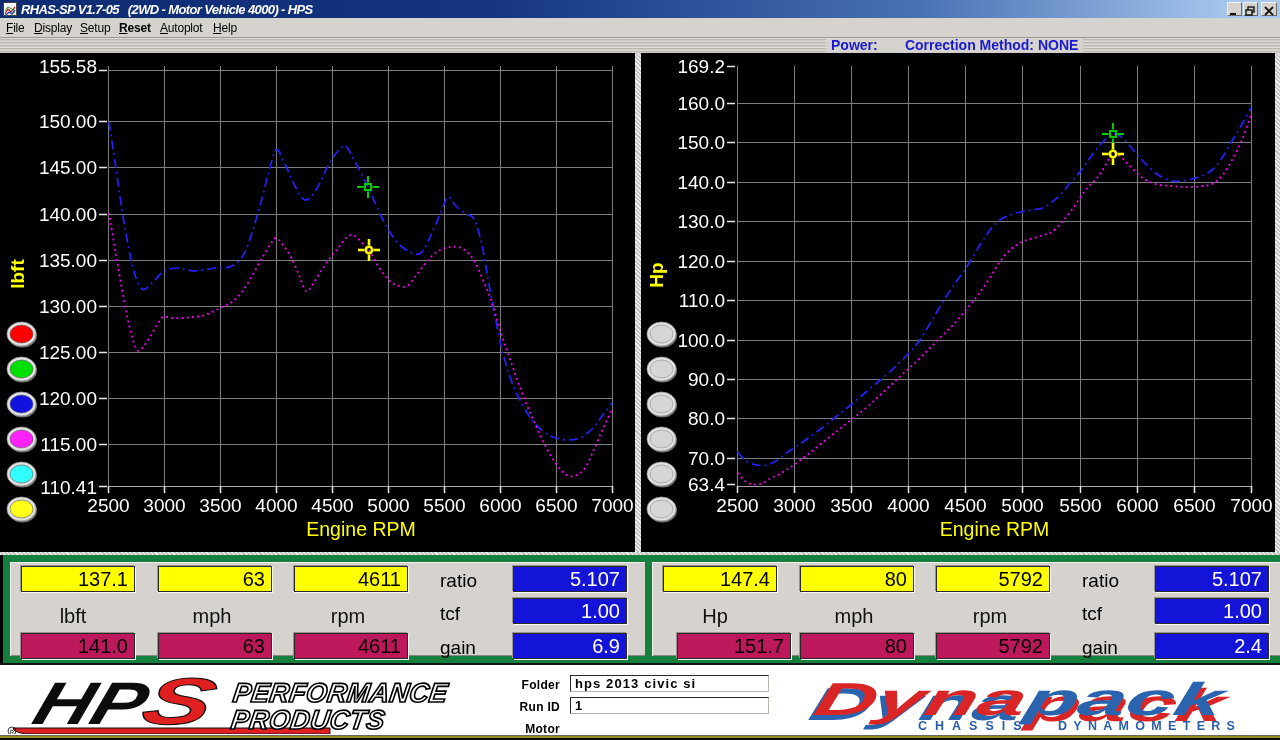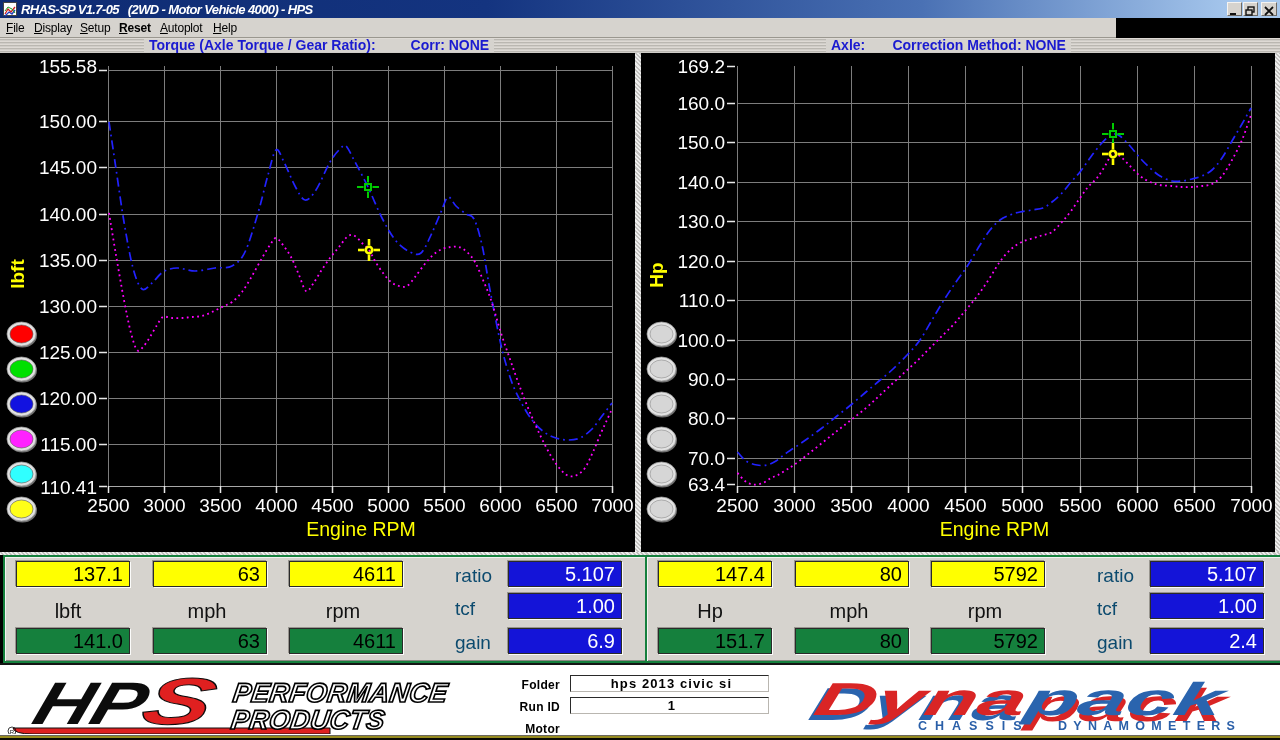--- a/index.html
+++ b/index.html
@@ -2,43 +2,43 @@
 <html><head><meta charset="utf-8"><title>RHAS-SP</title>
 <style>
 * { margin:0; padding:0; box-sizing:border-box; }
 html,body { width:1280px; height:740px; overflow:hidden; }
 body { position:relative; background:#000; font-family:"Liberation Sans",sans-serif; }
 .abs { position:absolute; }
 #titlebar { left:0; top:0; width:1280px; height:18px; background:linear-gradient(90deg,#0e2b72 0%,#143480 38%,#4a71b4 72%,#a8c9ee 97%); }
 #ticon { left:3px; top:2px; width:14px; height:14px; background:#fff; border:1px solid #444; }
 #ttext { left:21px; top:2px; color:#fff; font-size:13px; font-weight:bold; letter-spacing:-0.62px; white-space:pre;font-style:italic; }
 .wbtn { top:2px; width:15px; height:14px; background:#d6d3ce; border:1px solid; border-color:#f4f3f1 #6e6b66 #6e6b66 #f4f3f1; }
-#menubar { left:0; top:18px; width:1116px; height:20px; background:#d6d3ce; border-bottom:1px solid #9a978f;padding-left:16px; }
+#menubar { left:0; top:18px; width:1280px; height:20px; background:#d6d3ce; border-bottom:1px solid #9a978f;padding-left:16px; }
 .mi { position:absolute; top:3px; font-size:12px; color:#000; letter-spacing:-0.2px; }
 #hstrip { left:0; top:38px; width:1280px; height:15px; background:repeating-linear-gradient(180deg,#dedad5 0 1px,#bab7b1 1px 2px,#d0cdc8 2px 3px); }
 .htxt { position:absolute; top:1px; height:13px; background:#d6d3ce; color:#1a1ad0; font-size:14px; font-weight:bold; line-height:13px; white-space:pre; padding:0 5px; }
 #charts { position:absolute; left:0; top:53px; }
 .ax { font:19px "Liberation Sans",sans-serif; fill:#fff; }
 .yl { font:bold 19px "Liberation Sans",sans-serif; fill:#ffff00; }
 .yl2 { font:19.5px "Liberation Sans",sans-serif; fill:#ffff00; }
 #sep-mid { left:635px; top:53px; width:6px; height:499px; }
 #sep-right { left:1275px; top:53px; width:5px; height:499px; }
 #sep-bot { left:0; top:552px; width:1280px; height:3px; }
 .serr { background:repeating-linear-gradient(45deg,#ededec 0 1.5px,#c2c1bf 1.5px 3px); }
-.dpanel { top:555px; width:740px; height:108px; background:#d6d3ce; border:2px solid #15803d; box-shadow:inset 1px 1px 0 #f4f3f1, inset -1px -1px 0 #8a8781; }
+.dpanel { top:555px; width:740px; height:108px; background:#d6d3ce; border:7px solid #15803d; box-shadow:inset 1px 1px 0 #f4f3f1, inset -1px -1px 0 #8a8781; }
 .vbox { position:absolute; height:26px; width:114px; font-size:20px; line-height:25px; text-align:right; padding-right:6px; border:1px solid #2a2a2a; box-shadow:-1px -1px 0 #98958f, 1px 1px 0 #fbfbfa; }
 .ybx { background:#ffff00; top:4px; }
-.gbx { background:#15803d; top:71px; }
+.gbx { background:#be185d; top:71px; }
 .bbx { position:absolute; height:26px; width:114px; background:#1414d8; color:#fff; font-size:20px; line-height:25px; text-align:right; padding-right:6px; border:1px solid #2a2a2a; box-shadow:-1px -1px 0 #98958f, 1px 1px 0 #fbfbfa; }
 .rlab { position:absolute; width:120px; text-align:center; top:43px; font-size:20px; color:#111; }
-.blab { position:absolute; left:430px; width:60px; font-size:19px; color:#0c4a6e;margin-left:20px; }
+.blab { position:absolute; left:430px; width:60px; font-size:19px; color:#000000; }
 #wband { left:0; top:663px; width:1280px; height:72px; background:#fff; border-top:2px solid #151515; }
 #botstrip { left:0; top:735px; width:1280px; height:5px; background:linear-gradient(180deg,#6a675f 0 1px,#978c20 1px 3px,#0a0a04 3px 5px); }
 .flab { position:absolute; left:495px; width:65px; text-align:right; font-size:12px; font-weight:bold; color:#000; letter-spacing:0.3px; }
-.fbox { position:absolute; left:570px; width:199px; height:17px; background:#fff; border:1px solid; border-color:#2a2a2a #b9b6b0 #b9b6b0 #2a2a2a; font-size:13px; font-weight:bold; line-height:15px; padding-left:4px; letter-spacing:0.3px; white-space:pre;text-align:center; }
+.fbox { position:absolute; left:570px; width:199px; height:17px; background:#fff; border:1px solid; border-color:#2a2a2a #b9b6b0 #b9b6b0 #2a2a2a; font-size:13px; font-weight:bold; line-height:15px; padding-left:4px; letter-spacing:0.3px; white-space:pre; }
 </style></head>
 <body>
 <div class="abs" id="titlebar"></div>
 <div class="abs" id="ticon"><svg width="12" height="12">
       <polyline points="1,9 4,4 7,7 11,2" fill="none" stroke="#d02020" stroke-width="1.3"></polyline>
       <polyline points="1,11 5,7 8,9 11,5" fill="none" stroke="#2040c0" stroke-width="1.3"></polyline>
       <polyline points="1,6 4,2 8,4 11,8" fill="none" stroke="#20a020" stroke-width="1"></polyline>
     </svg></div>
 <div class="abs" id="ttext">RHAS-SP V1.7-05   (2WD - Motor Vehicle 4000) - HPS</div>
 <div class="abs wbtn" style="left:1227px;"><svg width="13" height="12">
@@ -53,22 +53,21 @@
     </svg></div>
 <div class="abs" id="menubar">
 <span class="mi" style="left:6px;"><u>F</u>ile</span>
 <span class="mi" style="left:34px;"><u>D</u>isplay</span>
 <span class="mi" style="left:80px;"><u>S</u>etup</span>
 <span class="mi" style="left:119px;font-weight:bold;"><u>R</u>eset</span>
 <span class="mi" style="left:160px;"><u>A</u>utoplot</span>
 <span class="mi" style="left:213px;"><u>H</u>elp</span>
 </div>
 <div class="abs" id="hstrip">
-<span class="htxt" style="left:144px;">Torque (Axle Torque / Gear Ratio):         Corr: NONE</span>
-<span class="htxt" style="left:826px;">Axle:       Correction Method: NONE</span>
+<span class="htxt" style="left:826px;">Power:       Correction Method: NONE</span>
 </div>
 <svg id="charts" width="1280" height="499" viewBox="0 0 1280 499">
 <rect x="3" y="0" width="632" height="499" fill="#000"></rect>
 <rect x="641" y="0" width="635" height="499" fill="#000"></rect>
 <line x1="108.5" y1="13" x2="108.5" y2="433" stroke="#7d7d7d"></line>
 <line x1="164.5" y1="13" x2="164.5" y2="433" stroke="#7d7d7d"></line>
 <line x1="220.5" y1="13" x2="220.5" y2="433" stroke="#7d7d7d"></line>
 <line x1="276.5" y1="13" x2="276.5" y2="433" stroke="#7d7d7d"></line>
 <line x1="332.5" y1="13" x2="332.5" y2="433" stroke="#7d7d7d"></line>
 <line x1="388.5" y1="13" x2="388.5" y2="433" stroke="#7d7d7d"></line>
@@ -277,21 +276,21 @@
   <div class="bbx" style="left:503px;top:36px;">1.00</div>
   <div class="bbx" style="left:503px;top:71px;">6.9</div>
 </div>
 <div class="abs dpanel" style="left:645px;">
   <div class="vbox ybx" style="left:11px;">147.4</div>
   <div class="vbox ybx" style="left:148px;">80</div>
   <div class="vbox ybx" style="left:284px;">5792</div>
   <div class="rlab" style="left:3px;">Hp</div>
   <div class="rlab" style="left:142px;">mph</div>
   <div class="rlab" style="left:278px;">rpm</div>
-  <div class="vbox gbx" style="left:11px;">151.7</div>
+  <div class="vbox gbx" style="left:25px;">151.7</div>
   <div class="vbox gbx" style="left:148px;">80</div>
   <div class="vbox gbx" style="left:284px;">5792</div>
   <div class="blab" style="top:8px;">ratio</div>
   <div class="blab" style="top:41px;">tcf</div>
   <div class="blab" style="top:75px;">gain</div>
   <div class="bbx" style="left:503px;top:4px;">5.107</div>
   <div class="bbx" style="left:503px;top:36px;">1.00</div>
   <div class="bbx" style="left:503px;top:71px;">2.4</div>
 </div>
 <div class="abs" id="wband">

